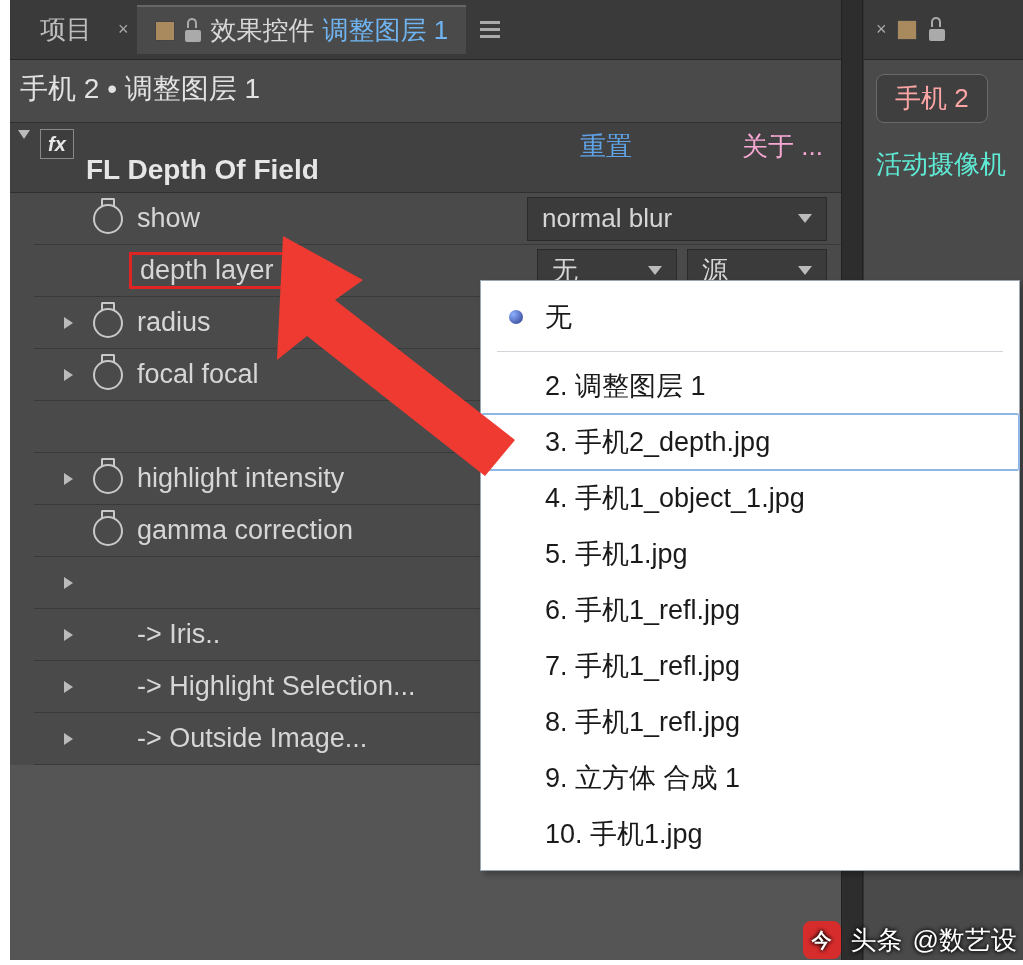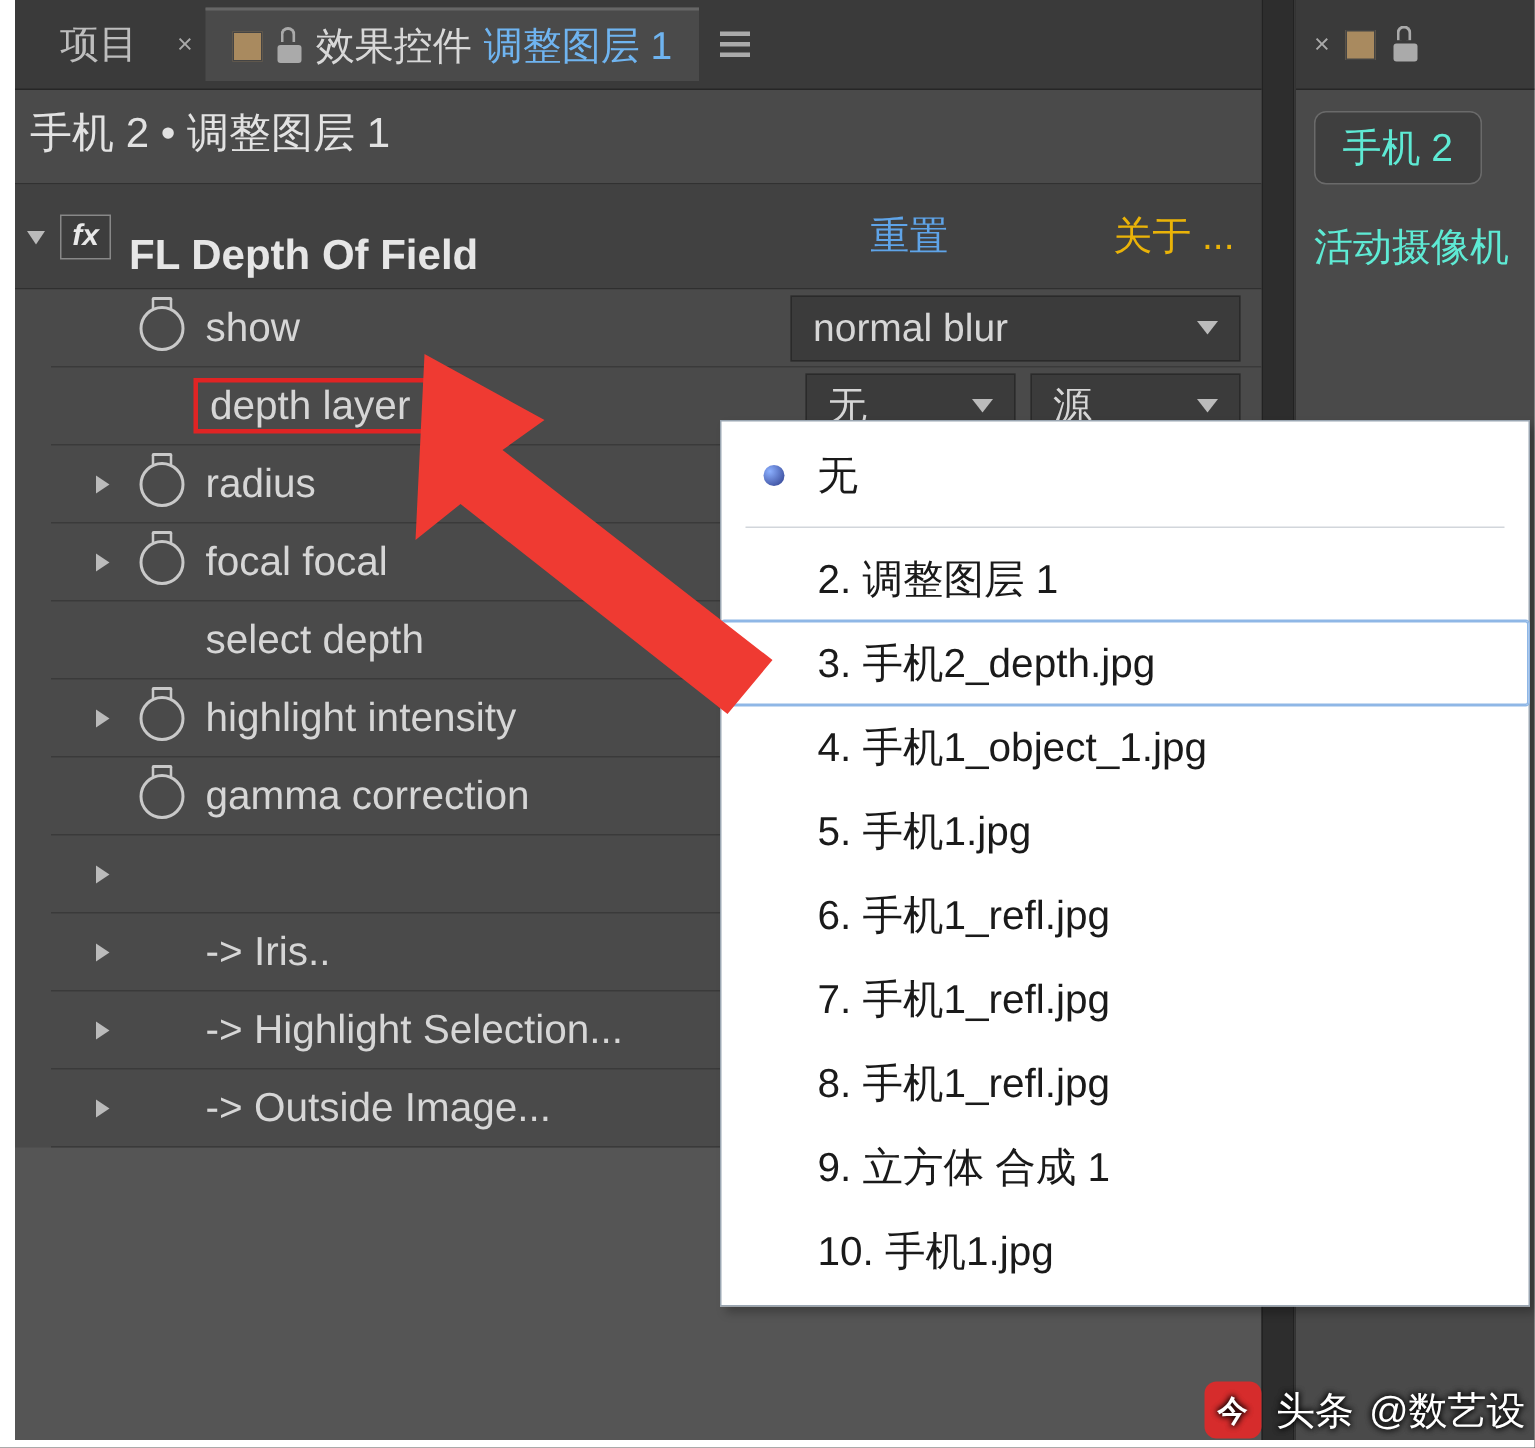--- a/index.html
+++ b/index.html
@@ -82,21 +82,21 @@
     padding: 10px 10px 14px;
     font-size: 28px;
     color: #e2e2e2;
     background:#4a4a4a;
     border-bottom:1px solid #313131;
   }
 
   
   .effect-header {
     display:flex;
-    align-items:center;
+    align-items:flex-start;
     padding: 6px 8px;
     background:#414141;
     border-bottom:1px solid #2f2f2f;
     font-size:28px;
     color:#e6e6e6;
   }
   .disclose {
     width:0;height:0;
     border-top:9px solid #bbb;
     border-left:6px solid transparent;
@@ -105,21 +105,21 @@
     transform: translateY(1px);
   }
   .fx-box {
     display:inline-flex;align-items:center;justify-content:center;
     width:34px;height:30px;border:1px solid #888;margin-right:12px;
     font-style:italic;font-weight:bold;color:#e8e8e8;font-size:20px;
     background:#3d3d3d;
   }
   .effect-name { font-weight:bold; flex: 0 0 auto; margin-top: 25px; }
   .reset-link { margin-left:auto; color:#5fa4e8; font-size:26px; padding-left:40px;}
-  .about-link { color:#eab308; font-size:26px; margin-left:110px; padding-right:10px;}
+  .about-link { color:#f9a8d4; font-size:26px; margin-left:110px; padding-right:10px;}
 
   
   .param-rows { background:#4a4a4a;padding-left:24px; }
   .param-row {
     display:flex;
     align-items:center;
     height:52px;
     padding:0 8px 0 30px;
     border-bottom:1px solid #3a3a3a;
     font-size:27px;
@@ -230,21 +230,21 @@
     height:60px;background:#3a3a3a;
     display:flex;align-items:center;gap:10px;
     padding:0 12px;font-size:26px;color:#c0c0c0;
     border-bottom:1px solid #262626;
   }
   .right-content { padding:14px 12px; }
   .comp-tab {
     display:inline-flex;align-items:center;
     padding:6px 18px;
     border:1px solid #6a6a6a;border-radius:8px;
-    background:#3f3f3f;color:#5eead4;font-size:26px;
+    background:#3f3f3f;color:#fca5a5;font-size:26px;
   }
   .status-text { margin-top:24px;color:#5eead4;font-size:26px; }
 
   .watermark {
     position:absolute; right:6px; bottom:6px;
     color:#fff;font-size:26px;
     text-shadow:0 0 4px #000,0 0 4px #000;
     display:flex;align-items:center;gap:10px;
   }
   .wm-logo{
@@ -323,21 +323,20 @@
           <span class="param-label">radius</span>
         </div>
         <div class="param-row">
           <span class="arrow"></span>
           <span class="stopwatch"></span>
           <span class="param-label">focal focal</span>
         </div>
         <div class="param-row">
           <span class="arrow blank"></span>
           <span class="stopwatch blank"></span>
-          <span class="param-label">select depth</span>
         </div>
         <div class="param-row">
           <span class="arrow"></span>
           <span class="stopwatch"></span>
           <span class="param-label">highlight intensity</span>
         </div>
         <div class="param-row">
           <span class="arrow blank"></span>
           <span class="stopwatch"></span>
           <span class="param-label">gamma correction</span>

